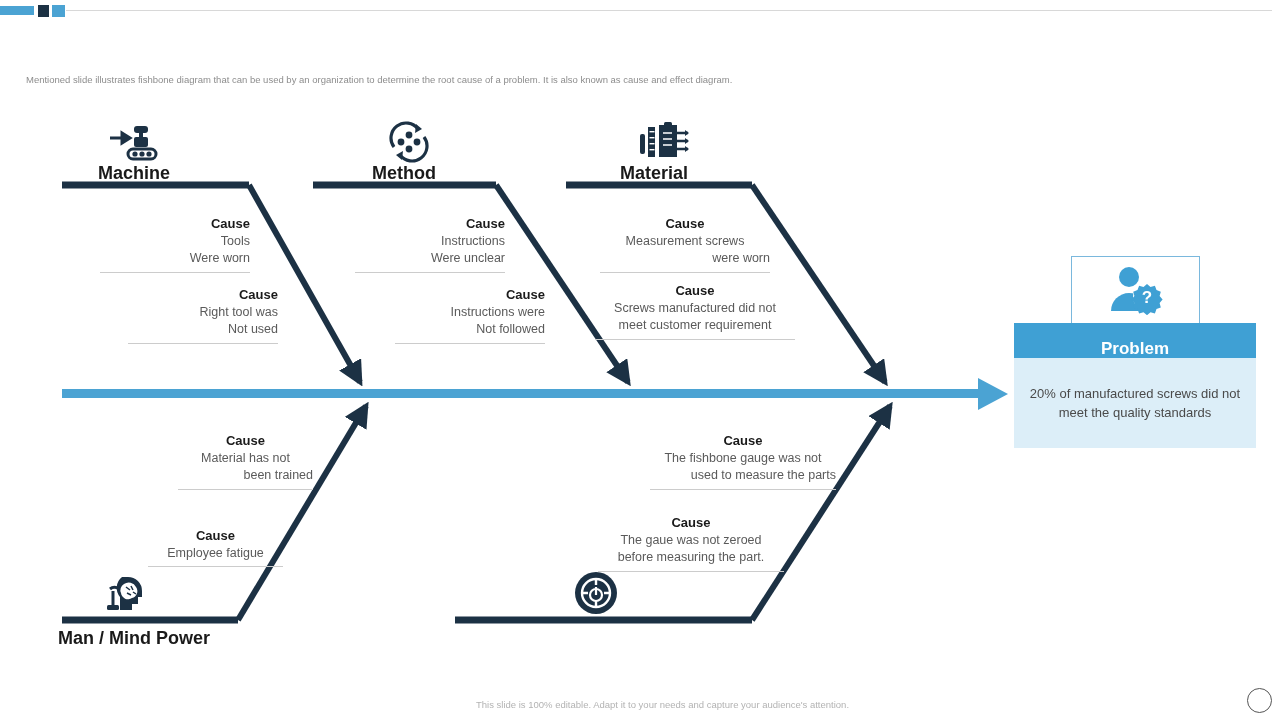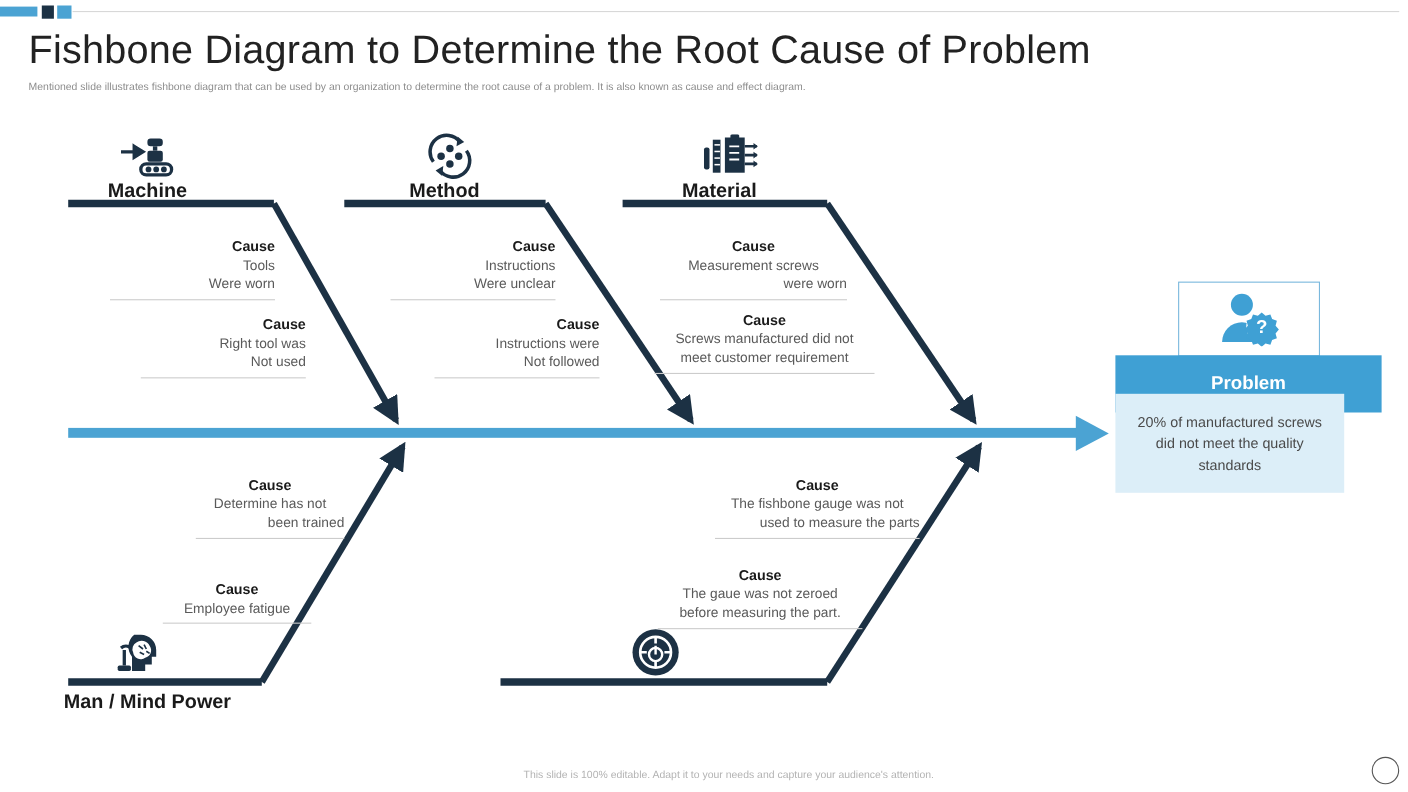--- a/index.html
+++ b/index.html
@@ -57,21 +57,21 @@
     position: absolute; left: 1071px; top: 256px; width: 129px; height: 68px;
     border: 1px solid #7ab8dd; background: #ffffff;
     display: flex; align-items: center; justify-content: center;
   }
   .prob-head {
     position: absolute; left: 1014px; top: 323px; width: 242px; height: 52px;
     background: #3FA0D4; color: #ffffff; font-size: 17px; font-weight: bold;
     display: flex; align-items: center; justify-content: center;
   }
   .prob-body {
-    position: absolute; left: 1014px; top: 358px; width: 208px; height: 90px;
+    position: absolute; left: 1014px; top: 358px; width: 242px; height: 90px;
     background: #DCEEF8; color: #4a4a4a; font-size: 13px; line-height: 1.5;
     display: flex; align-items: center; justify-content: center; text-align: center;
     padding: 0 14px;
   }
 
   
   .footer {
     position: absolute; left: 0; top: 699px; width: 1280px;
     text-align: center; font-size: 9.5px; color: #b3b3b3; padding-left: 45px;
   }
@@ -83,21 +83,20 @@
 </head>
 <body>
 
 <div id="slide">
 
   <div class="deco-bar"></div>
   <div class="deco-sq1"></div>
   <div class="deco-sq2"></div>
   <div class="deco-rule"></div>
 
-  <div class="title">Fishbone Diagram to Determine the Root Cause of Problem</div>
   <div class="subtitle">Mentioned slide illustrates fishbone diagram that can be used by an organization to determine the root cause of a problem. It is also known as cause and effect diagram.</div>
 
   <div class="spine"></div>
   <div class="spine-head"></div>
 
   <svg class="ribs" viewBox="0 0 1280 720">
     <defs>
       <marker id="navyArrow" viewBox="0 0 10 10" refX="8" refY="5" markerWidth="4.2" markerHeight="4.2" orient="auto-start-reverse">
         <path d="M 0 0 L 10 5 L 0 10 z" fill="#1C3144"></path>
       </marker>
@@ -210,21 +209,21 @@
       <path d="M26 16 l4 3 M31 15 l2 4 M27 22 l4 2 M33 21 l3 2" stroke="#1C3144" stroke-width="1.5"></path>
       <path d="M10 18 a7 7 0 0 1 9 0" stroke="#1C3144" stroke-width="3" fill="none"></path>
       <path d="M13 20 v14" stroke="#1C3144" stroke-width="3"></path>
       <rect x="7" y="34" width="12" height="5" rx="1.5" fill="#1C3144"></rect>
     </svg>
   </div>
   <div class="cat-label" style="left:58px; top:628px;">Man / Mind Power</div>
 
   <div class="cause" style="left:178px; top:420px; width:135px;">
     <div class="cause-title ta-center">Cause</div>
-    <div class="cause-text ta-center">Determine has not</div>
+    <div class="cause-text ta-center">Material has not</div>
     <div class="cause-text ta-right">been trained</div>
     <div class="cause-rule"></div>
   </div>
   <div class="cause" style="left:148px; top:515px; width:135px;">
     <div class="cause-title ta-center">Cause</div>
     <div class="cause-text ta-center">Employee fatigue</div>
     <div class="cause-rule"></div>
   </div>
 
   <div class="cat-icon" style="left:573px; top:570px;">

